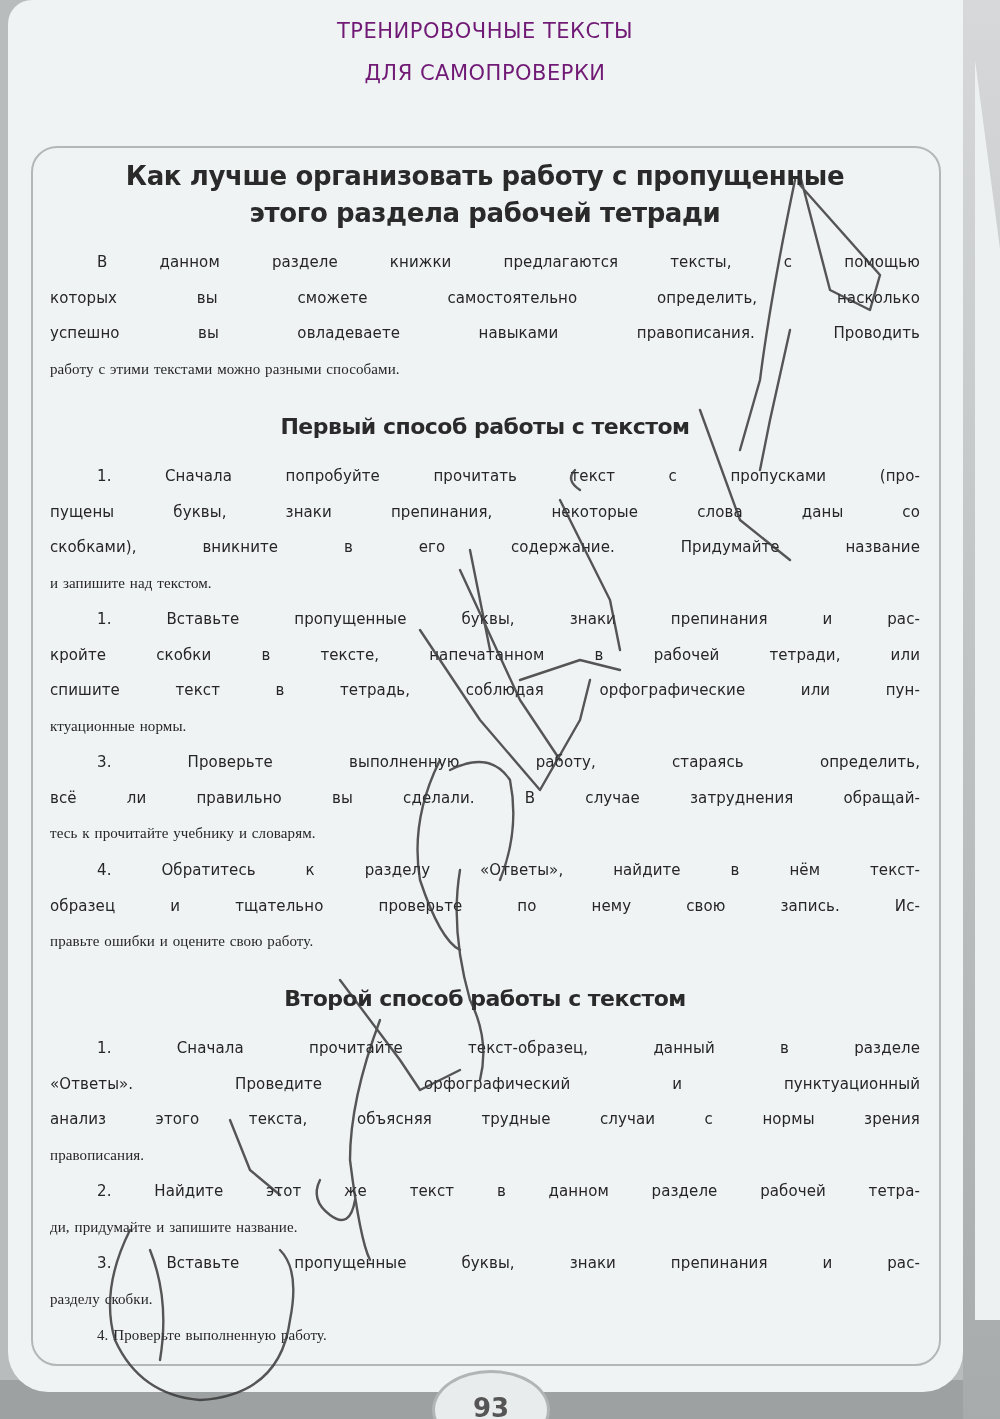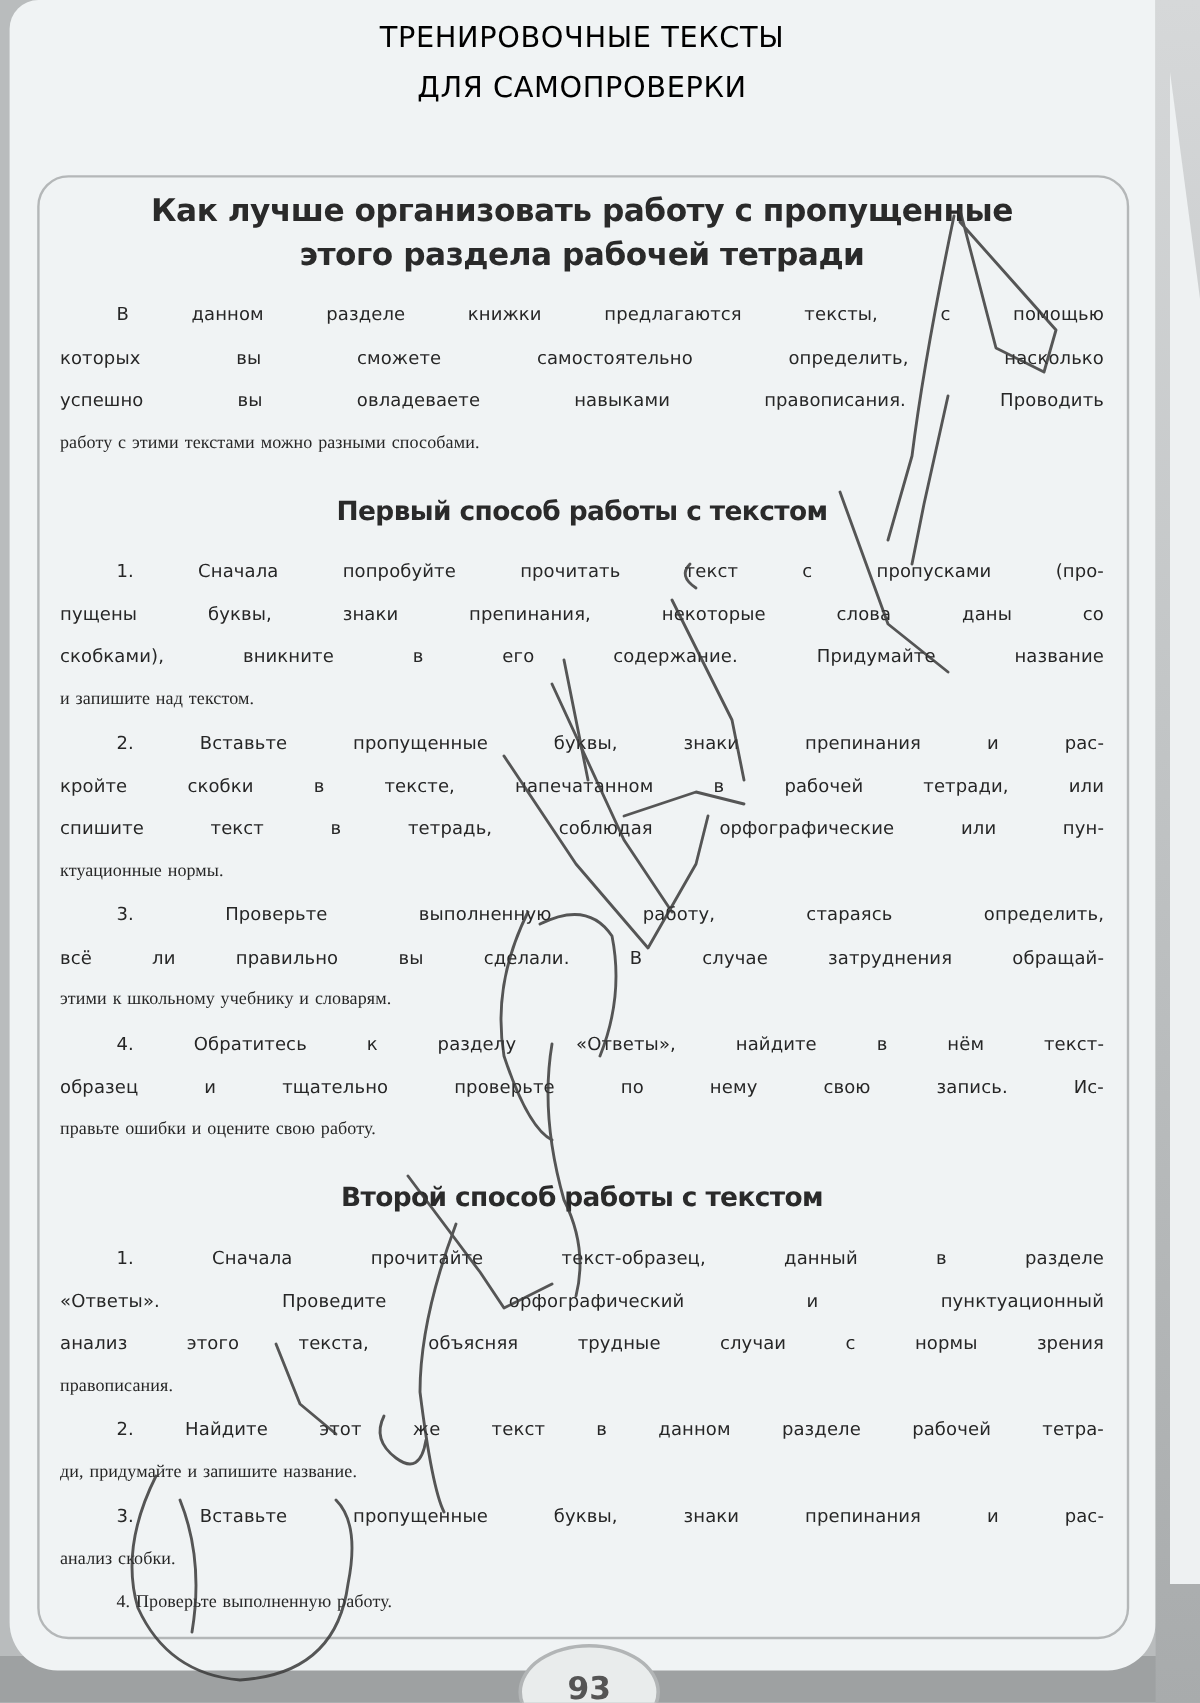--- a/index.html
+++ b/index.html
@@ -44,22 +44,22 @@
       height: 1260px;
       background: #eef1f2;
       clip-path: polygon(0 0, 100% 15%, 100% 100%, 0 100%);
     }
     .page-title {
       position: absolute;
       left: 0;
       top: 10px;
       width: 970px;
       text-align: center;
-      color: #000000;
-      font-size: 24px;
+      color: #701a75;
+      font-size: 21px;
       line-height: 42px;
       letter-spacing: 0.5px;
     }
     .page-title div { margin: 0; }
     .content-box {
       position: absolute;
       left: 31px;
       top: 146px;
       width: 910px;
       height: 1220px;
@@ -164,30 +164,30 @@
 <div class="section-heading" style="top:412px;">Первый способ работы с текстом</div>
 
 <div class="para" style="top:459px;">
   <span class="line indent">1. Сначала попробуйте прочитать текст с пропусками (про-</span>
   <span class="line">пущены буквы, знаки препинания, некоторые слова даны со</span>
   <span class="line">скобками), вникните в его содержание. Придумайте название</span>
   <span class="line last">и запишите над текстом.</span>
 </div>
 
 <div class="para" style="top:602px;">
-  <span class="line indent">2. Вставьте пропущенные буквы, знаки препинания и рас-</span>
+  <span class="line indent">1. Вставьте пропущенные буквы, знаки препинания и рас-</span>
   <span class="line">кройте скобки в тексте, напечатанном в рабочей тетради, или</span>
   <span class="line">спишите текст в тетрадь, соблюдая орфографические или пун-</span>
   <span class="line last">ктуационные нормы.</span>
 </div>
 
 <div class="para" style="top:745px;">
   <span class="line indent">3. Проверьте выполненную работу, стараясь определить,</span>
   <span class="line">всё ли правильно вы сделали. В случае затруднения обращай-</span>
-  <span class="line last">этими к школьному учебнику и словарям.</span>
+  <span class="line last">тесь к прочитайте учебнику и словарям.</span>
 </div>
 
 <div class="para" style="top:853px;">
   <span class="line indent">4. Обратитесь к разделу «Ответы», найдите в нём текст-</span>
   <span class="line">образец и тщательно проверьте по нему свою запись. Ис-</span>
   <span class="line last">правьте ошибки и оцените свою работу.</span>
 </div>
 
 <div class="section-heading" style="top:984px;">Второй способ работы с текстом</div>
 
@@ -198,21 +198,21 @@
   <span class="line last">правописания.</span>
 </div>
 
 <div class="para" style="top:1174px;">
   <span class="line indent">2. Найдите этот же текст в данном разделе рабочей тетра-</span>
   <span class="line last">ди, придумайте и запишите название.</span>
 </div>
 
 <div class="para" style="top:1246px;">
   <span class="line indent">3. Вставьте пропущенные буквы, знаки препинания и рас-</span>
-  <span class="line last">анализ скобки.</span>
+  <span class="line last">разделу скобки.</span>
 </div>
 
 <div class="para" style="top:1318px;">
   <span class="line indent last">4. Проверьте выполненную работу.</span>
 </div>
 
 <div class="page-number-badge">
   <span class="page-number">93</span>
 </div>
 

